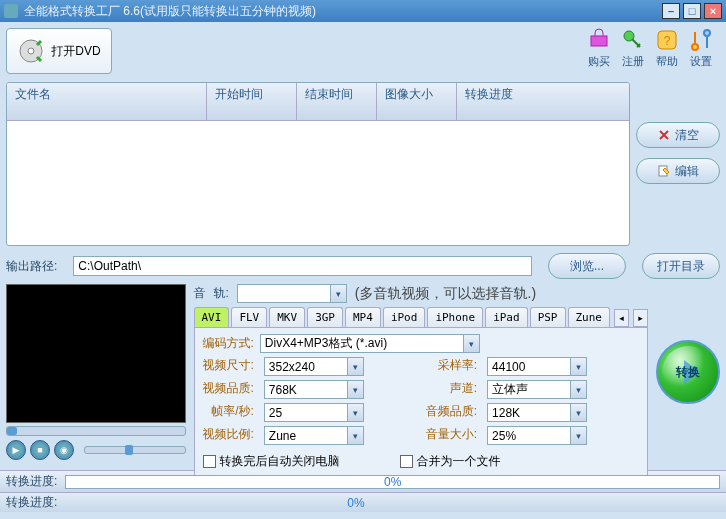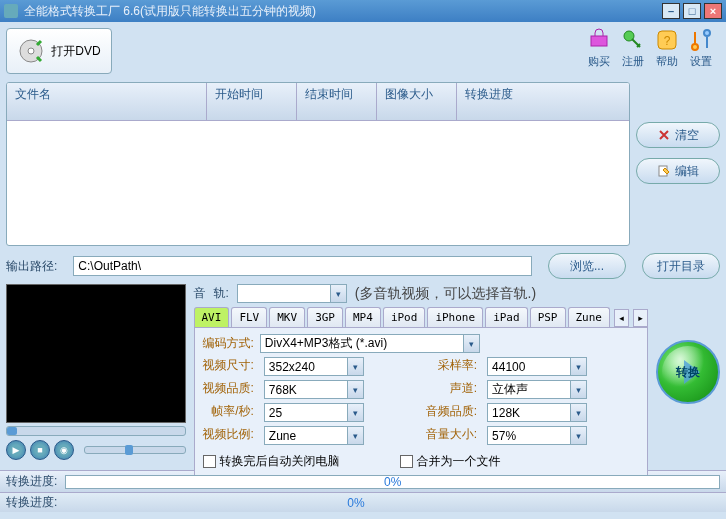--- a/index.html
+++ b/index.html
@@ -256,21 +256,21 @@
             <span>128K</span>
             <div class="combo-arrow">▾</div>
           </div>
         <span class="param-label">视频比例:</span>
         <div class="param-combo">
             <span>Zune</span>
             <div class="combo-arrow">▾</div>
           </div>
         <span class="param-label">音量大小:</span>
         <div class="param-combo">
-            <span>57%</span>
+            <span>25%</span>
             <div class="combo-arrow">▾</div>
           </div>
         <div class="checks-row">
           <label class="chk">
               <span class="chk-box"></span>
               <span>转换完后自动关闭电脑</span>
             </label>
           <label class="chk">
               <span class="chk-box"></span>
               <span>合并为一个文件</span>

